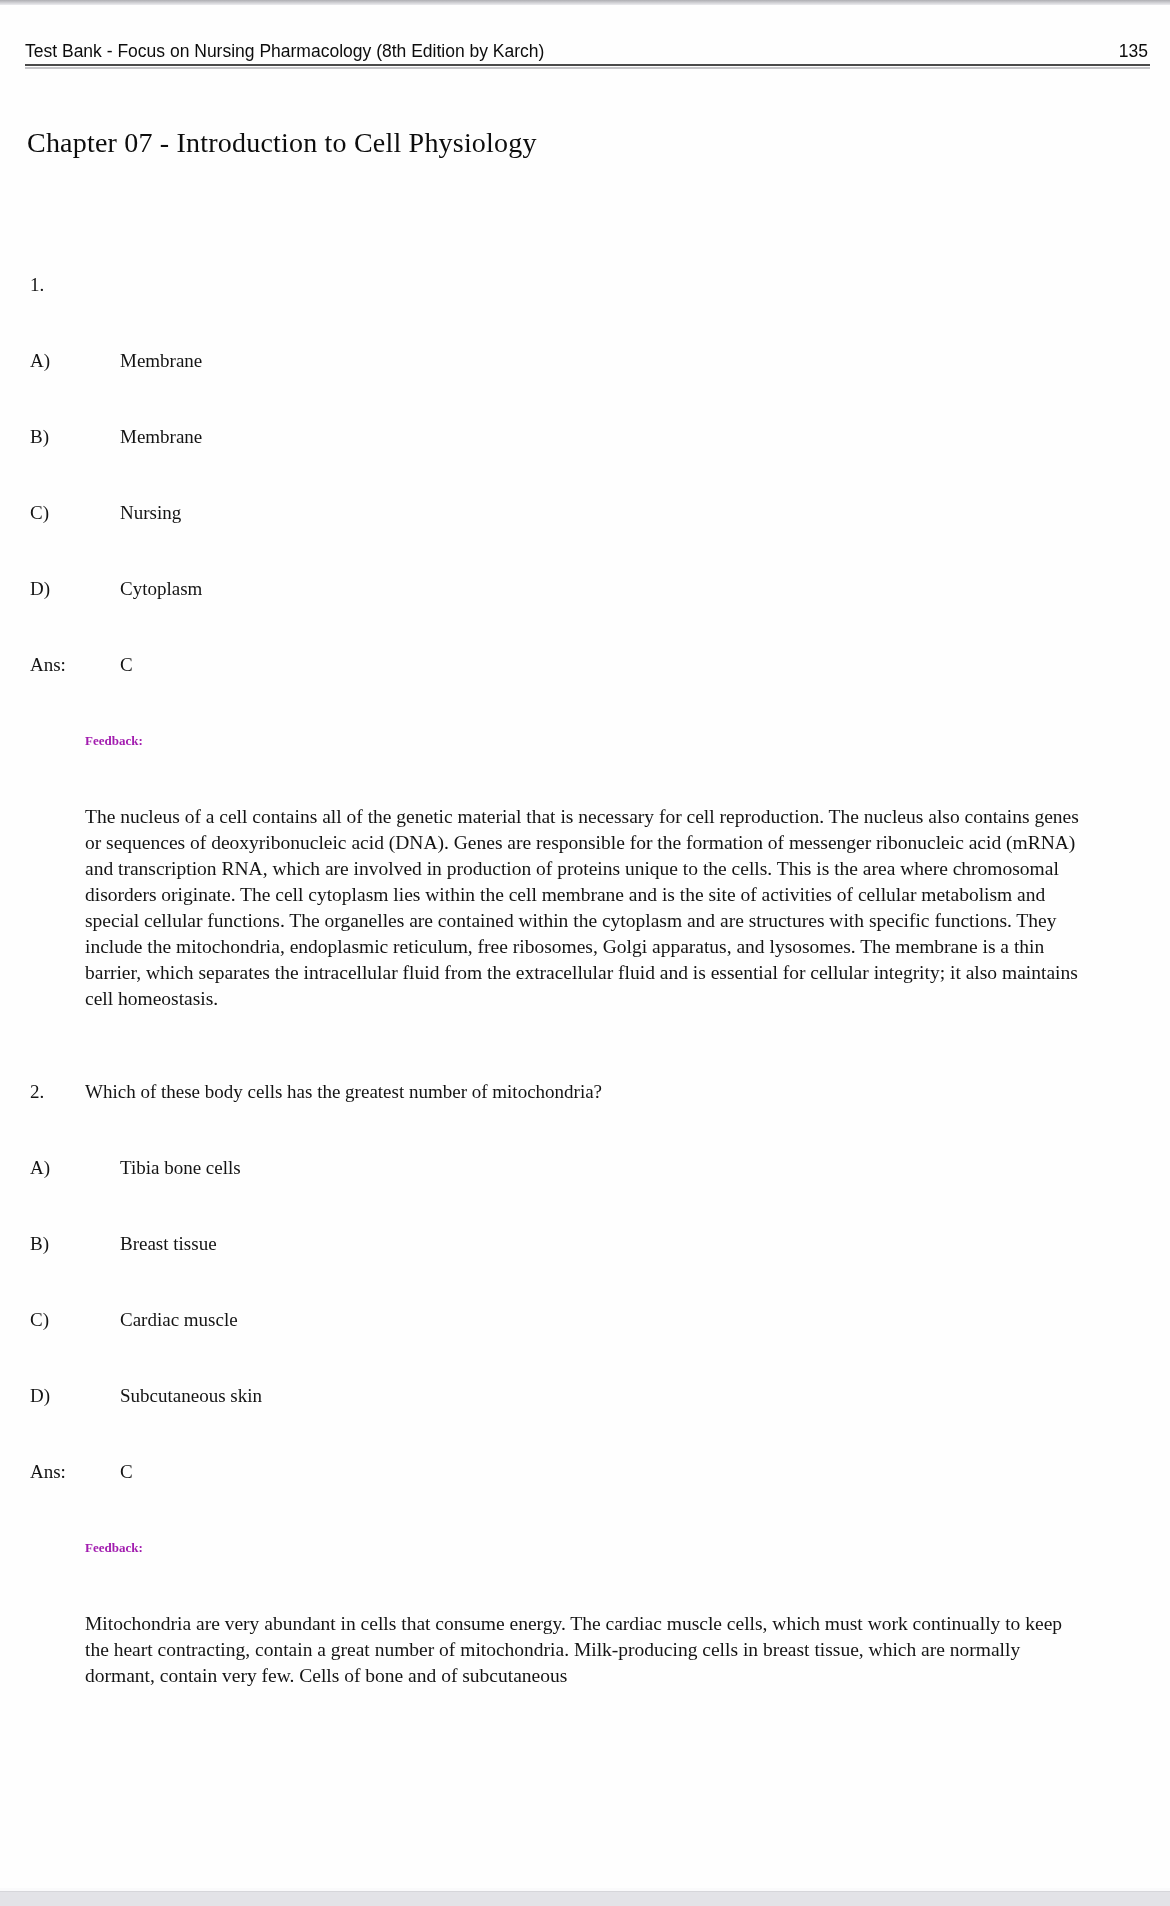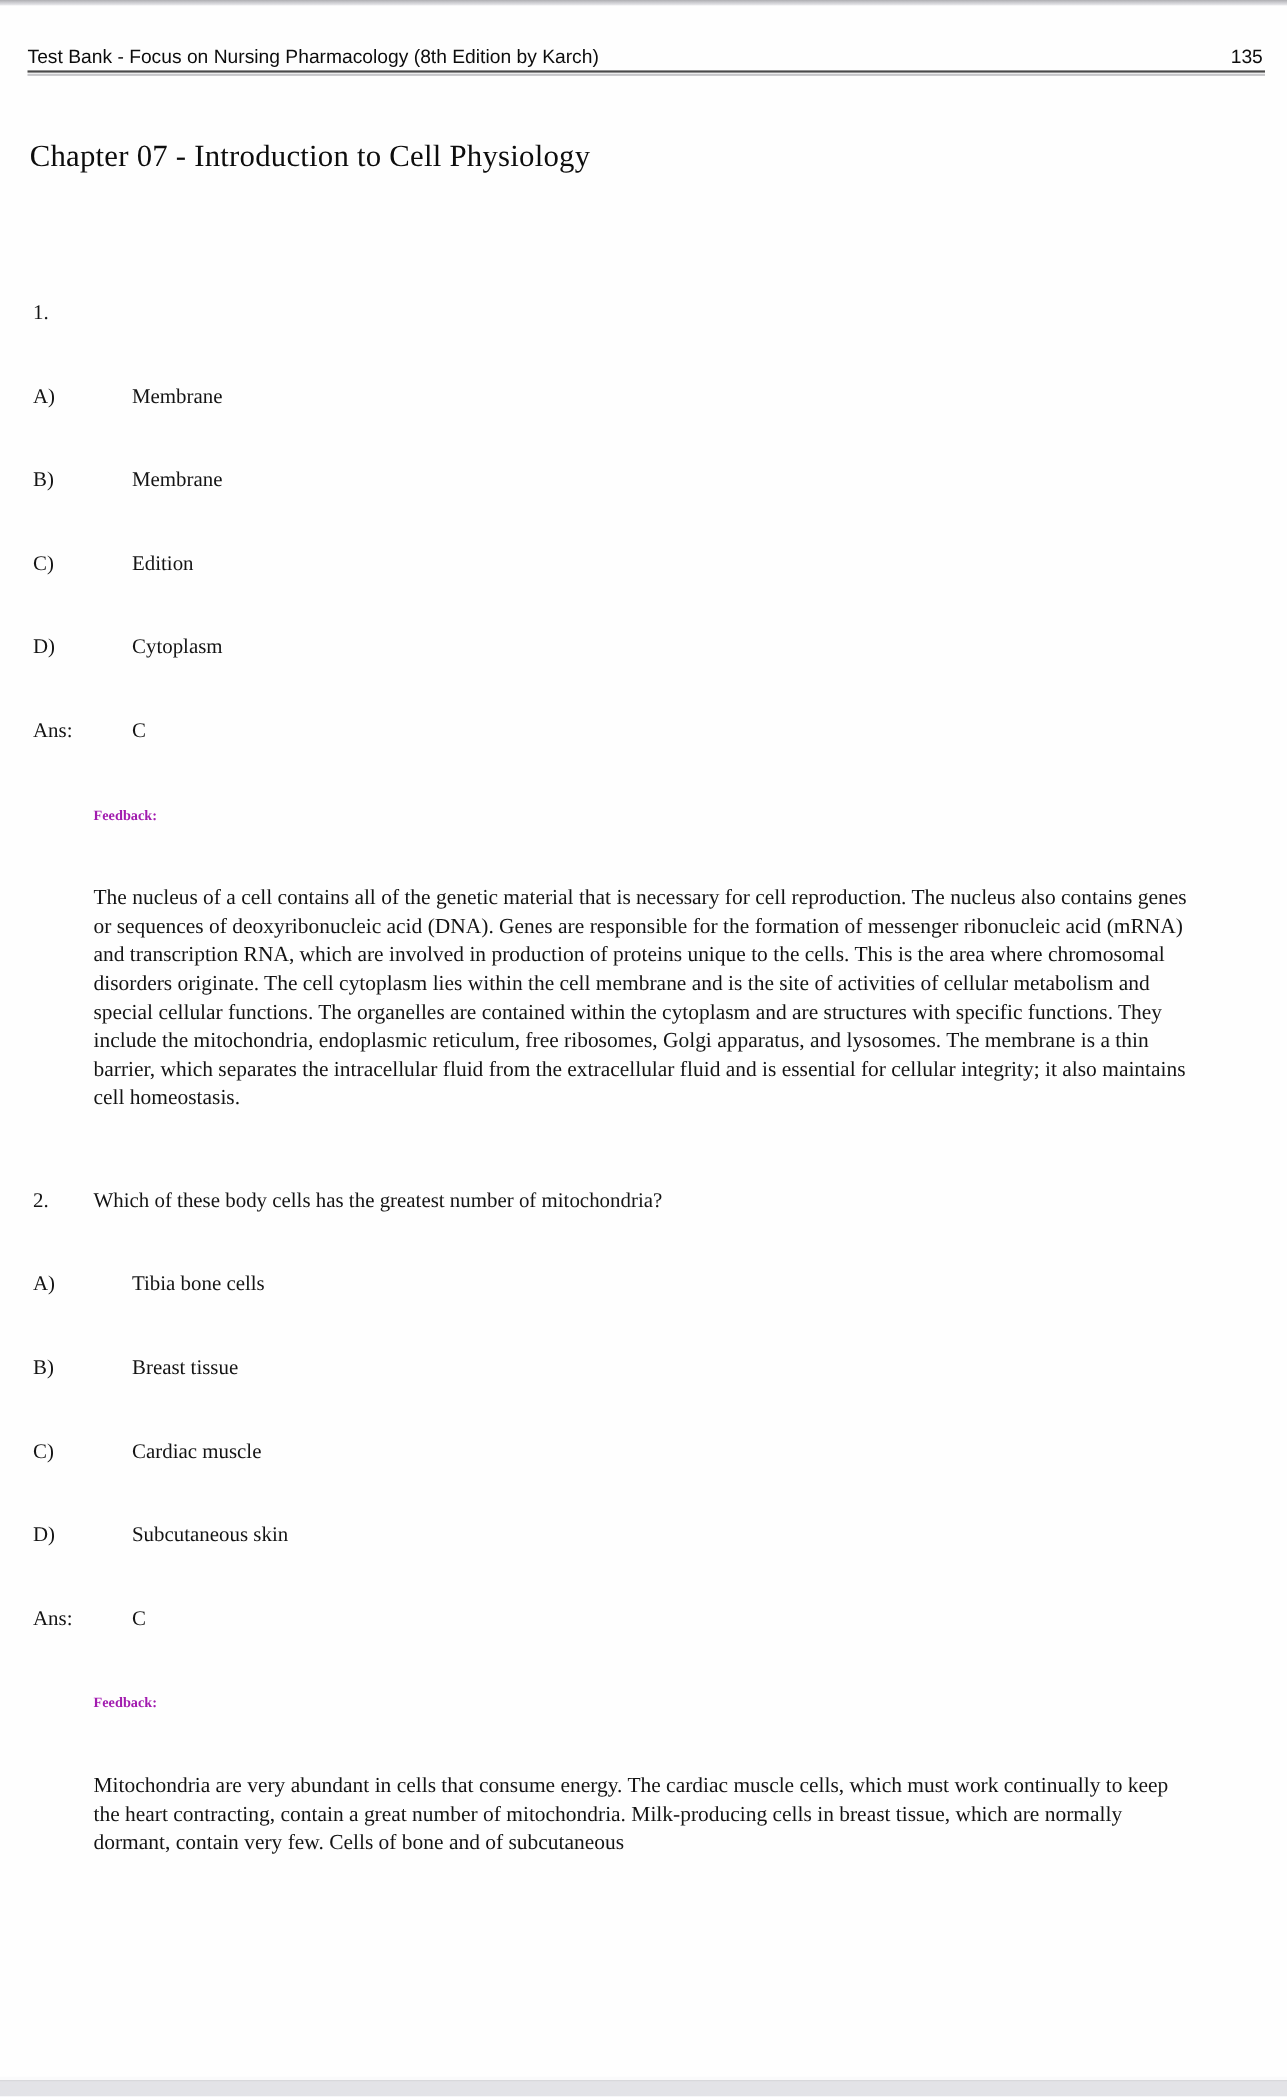--- a/index.html
+++ b/index.html
@@ -102,21 +102,21 @@
     <div class="opt-row">
       <span class="opt-letter">A)</span>
       <span class="opt-text">Membrane</span>
     </div>
     <div class="opt-row">
       <span class="opt-letter">B)</span>
       <span class="opt-text">Membrane</span>
     </div>
     <div class="opt-row">
       <span class="opt-letter">C)</span>
-      <span class="opt-text">Edition</span>
+      <span class="opt-text">Nursing</span>
     </div>
     <div class="opt-row">
       <span class="opt-letter">D)</span>
       <span class="opt-text">Cytoplasm</span>
     </div>
 
     <div class="ans-row">
       <span class="ans-label">Ans:</span>
       <span class="ans-value">C</span>
     </div>

